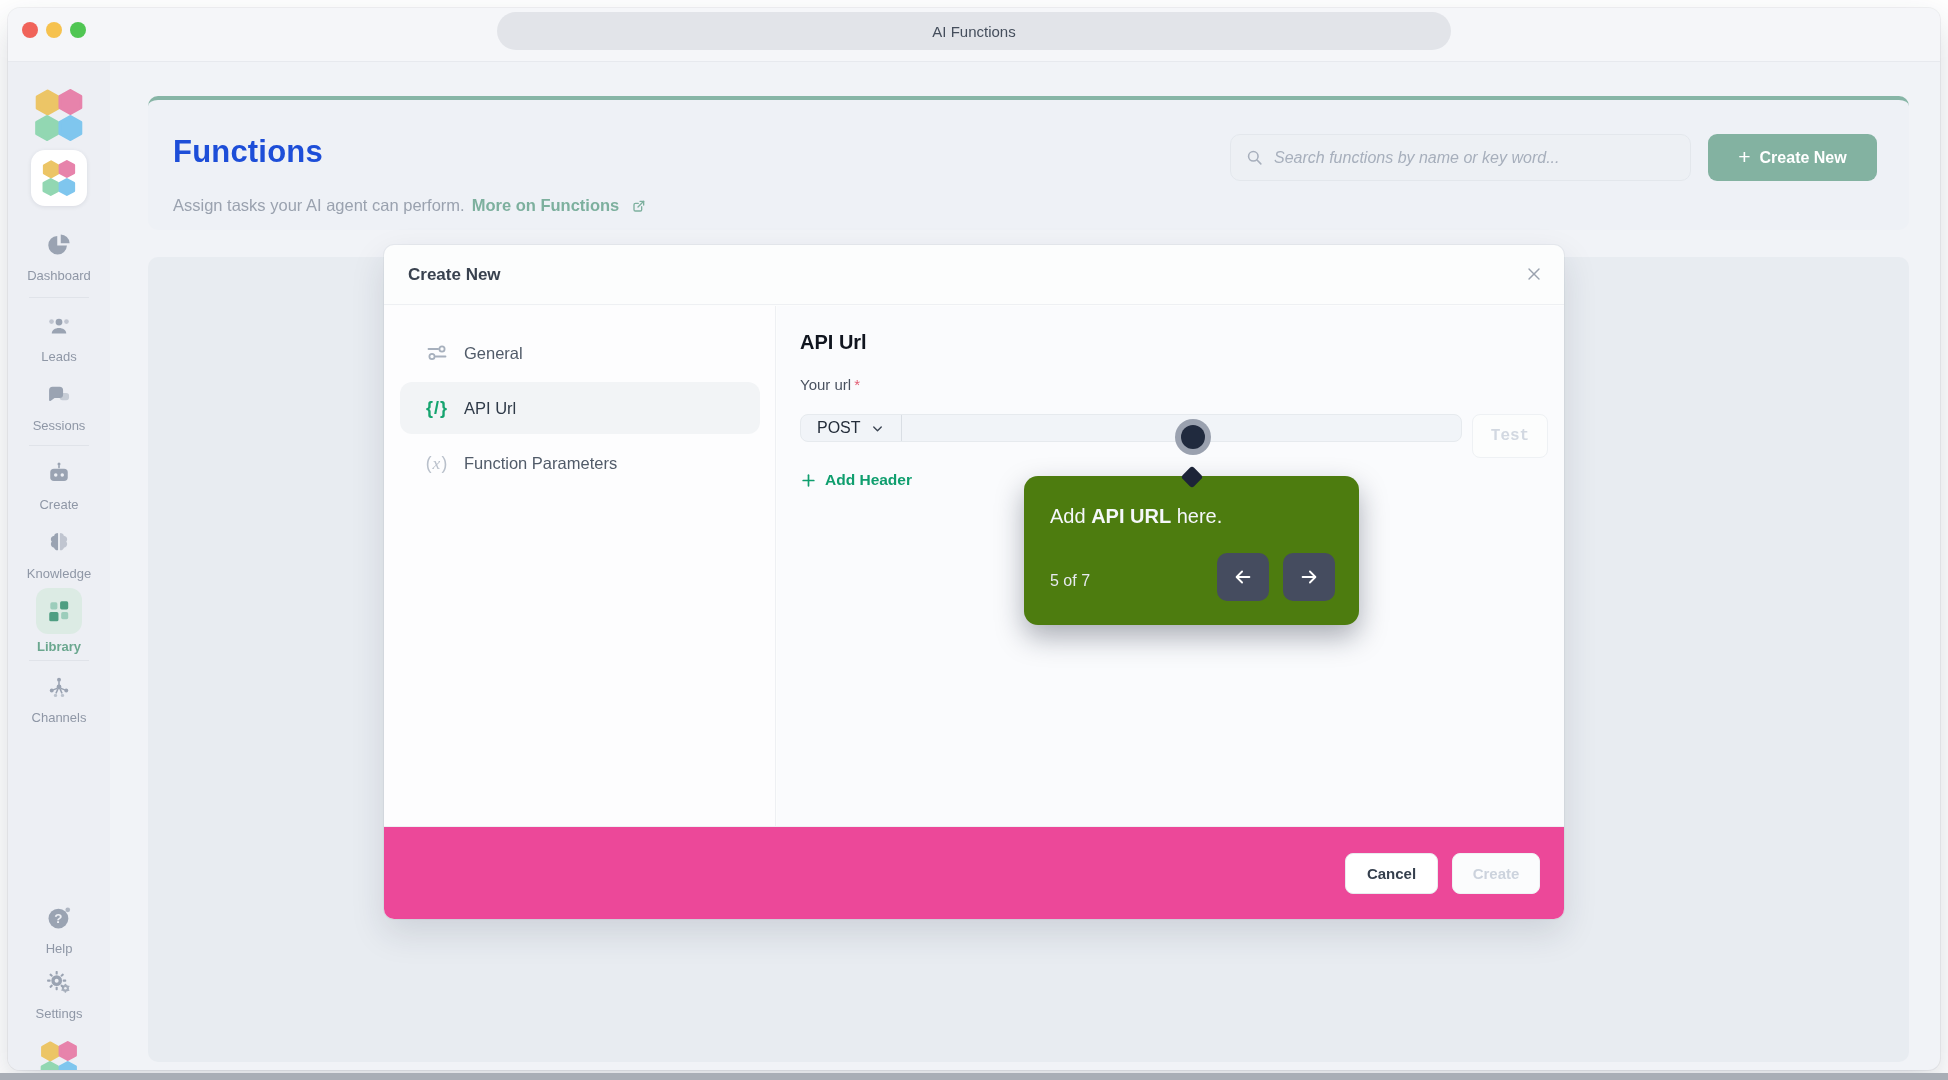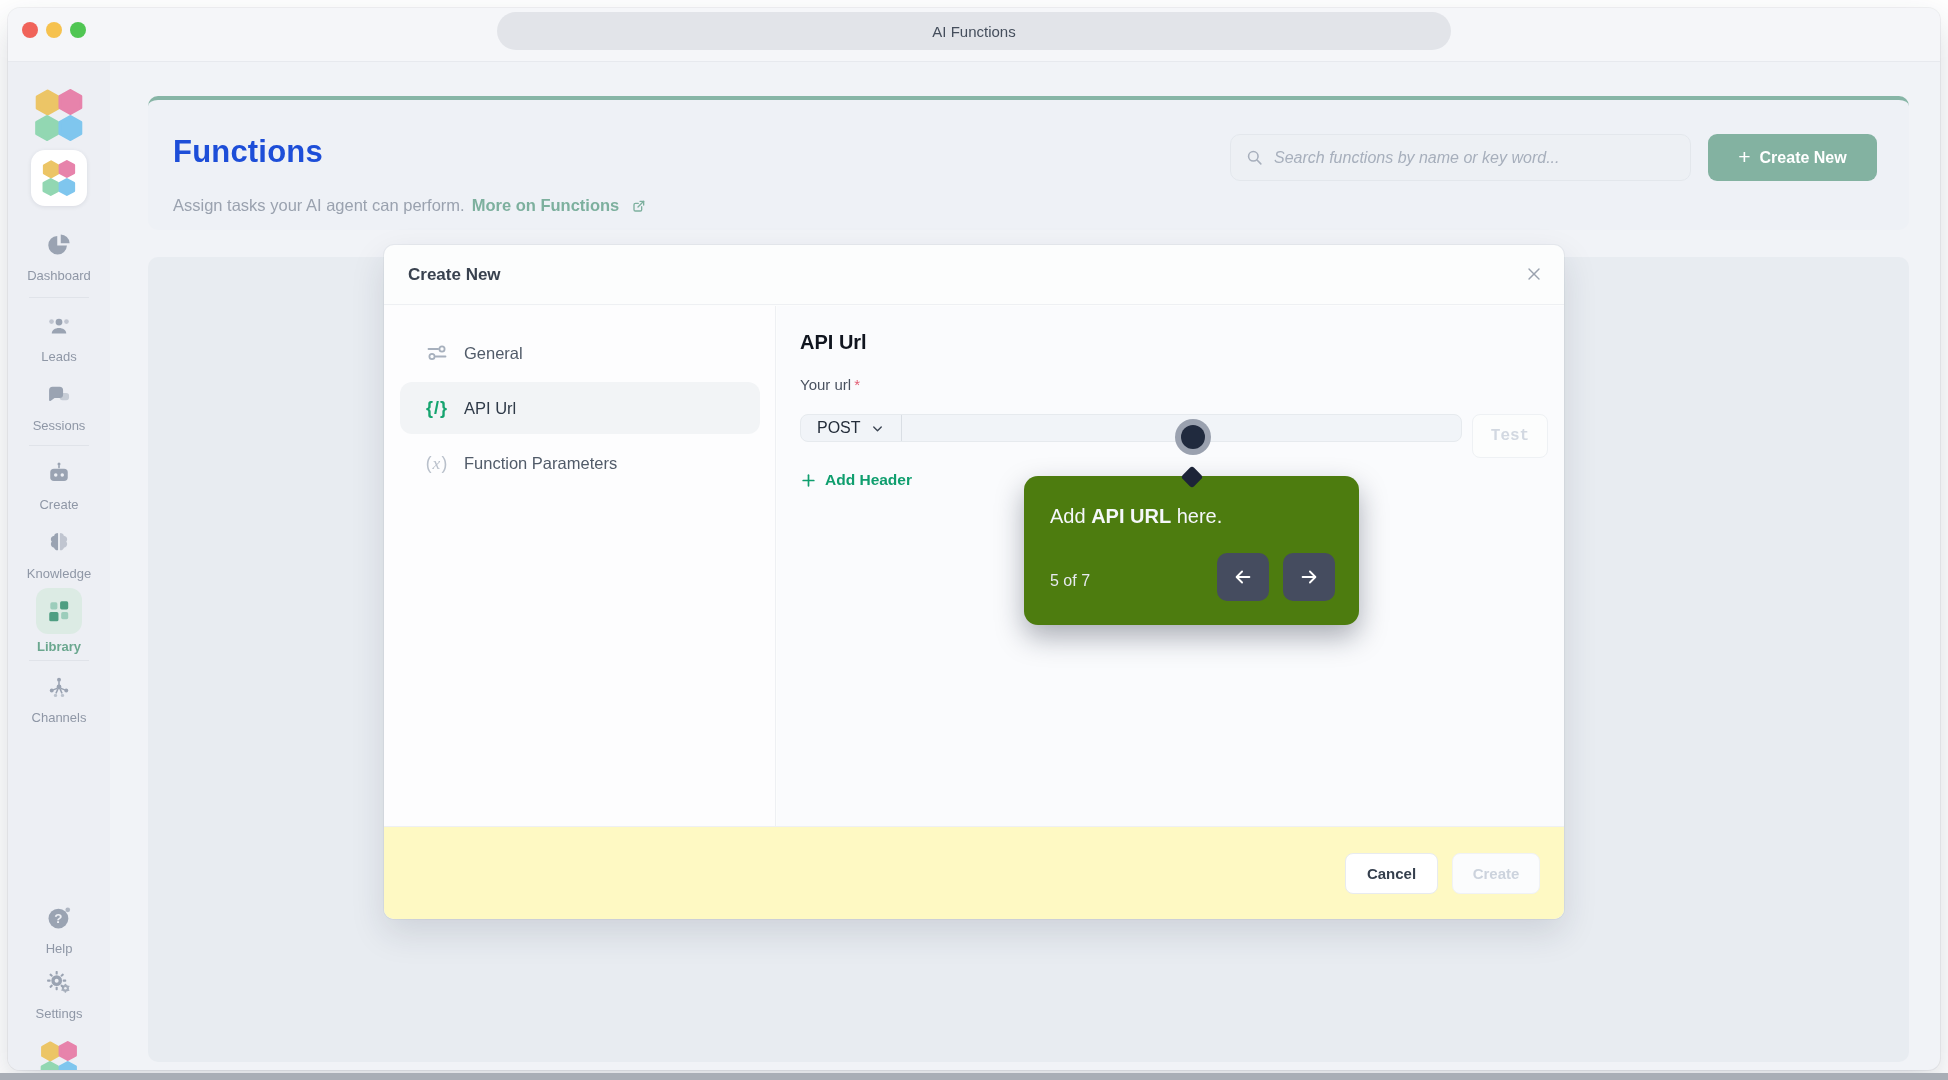--- a/index.html
+++ b/index.html
@@ -89,21 +89,21 @@
   .tour-tooltip { position:absolute; left:247px; top:170px; width:335px; height:149px; background:#4d7c0f; border-radius:14px;
                   box-shadow:0 12px 28px rgba(20,28,48,.35); }
   .tooltip-caret { position:absolute; left:160px; top:-7px; width:16px; height:16px; background:#1d2438; transform:rotate(45deg); border-radius:3px; }
   .tooltip-text { position:absolute; left:26px; top:29px; font-size:20px; color:#f5f7fa; }
   .tooltip-text b { font-weight:700; }
   .step-counter { position:absolute; left:26px; top:96px; font-size:16px; color:#e7eaf0; }
   .nav-btn { position:absolute; top:77px; width:52px; height:48px; border-radius:10px; background:#454c5f; border:none;
              display:flex; align-items:center; justify-content:center; cursor:pointer; }
   .nav-btn.prev { left:193px; } .nav-btn.next { left:259px; }
 
-  .modal-footer { position:absolute; left:0; right:0; bottom:0; height:93px; border-top:1px solid #eef0f3; background:#fef9c3;
+  .modal-footer { position:absolute; left:0; right:0; bottom:0; height:93px; border-top:1px solid #eef0f3; background:#ec4899;
                   border-radius:0 0 10px 10px; display:flex; align-items:center; justify-content:flex-end; gap:14px; padding-right:24px; }
   .btn-cancel { width:93px; height:41px; background:#ffffff; border:1px solid #e8ebef; border-radius:8px; font-size:15px;
                 font-weight:600; color:#353f4d; cursor:pointer; font-family:"Liberation Sans", sans-serif; }
   .btn-create { width:88px; height:41px; background:#fbfcfd; border:1px solid #f0f2f5; border-radius:8px; font-size:15px;
                 font-weight:600; color:#ccd3dd; font-family:"Liberation Sans", sans-serif; }
 </style>
 </head>
 <body>
 
 <div id="stage">

